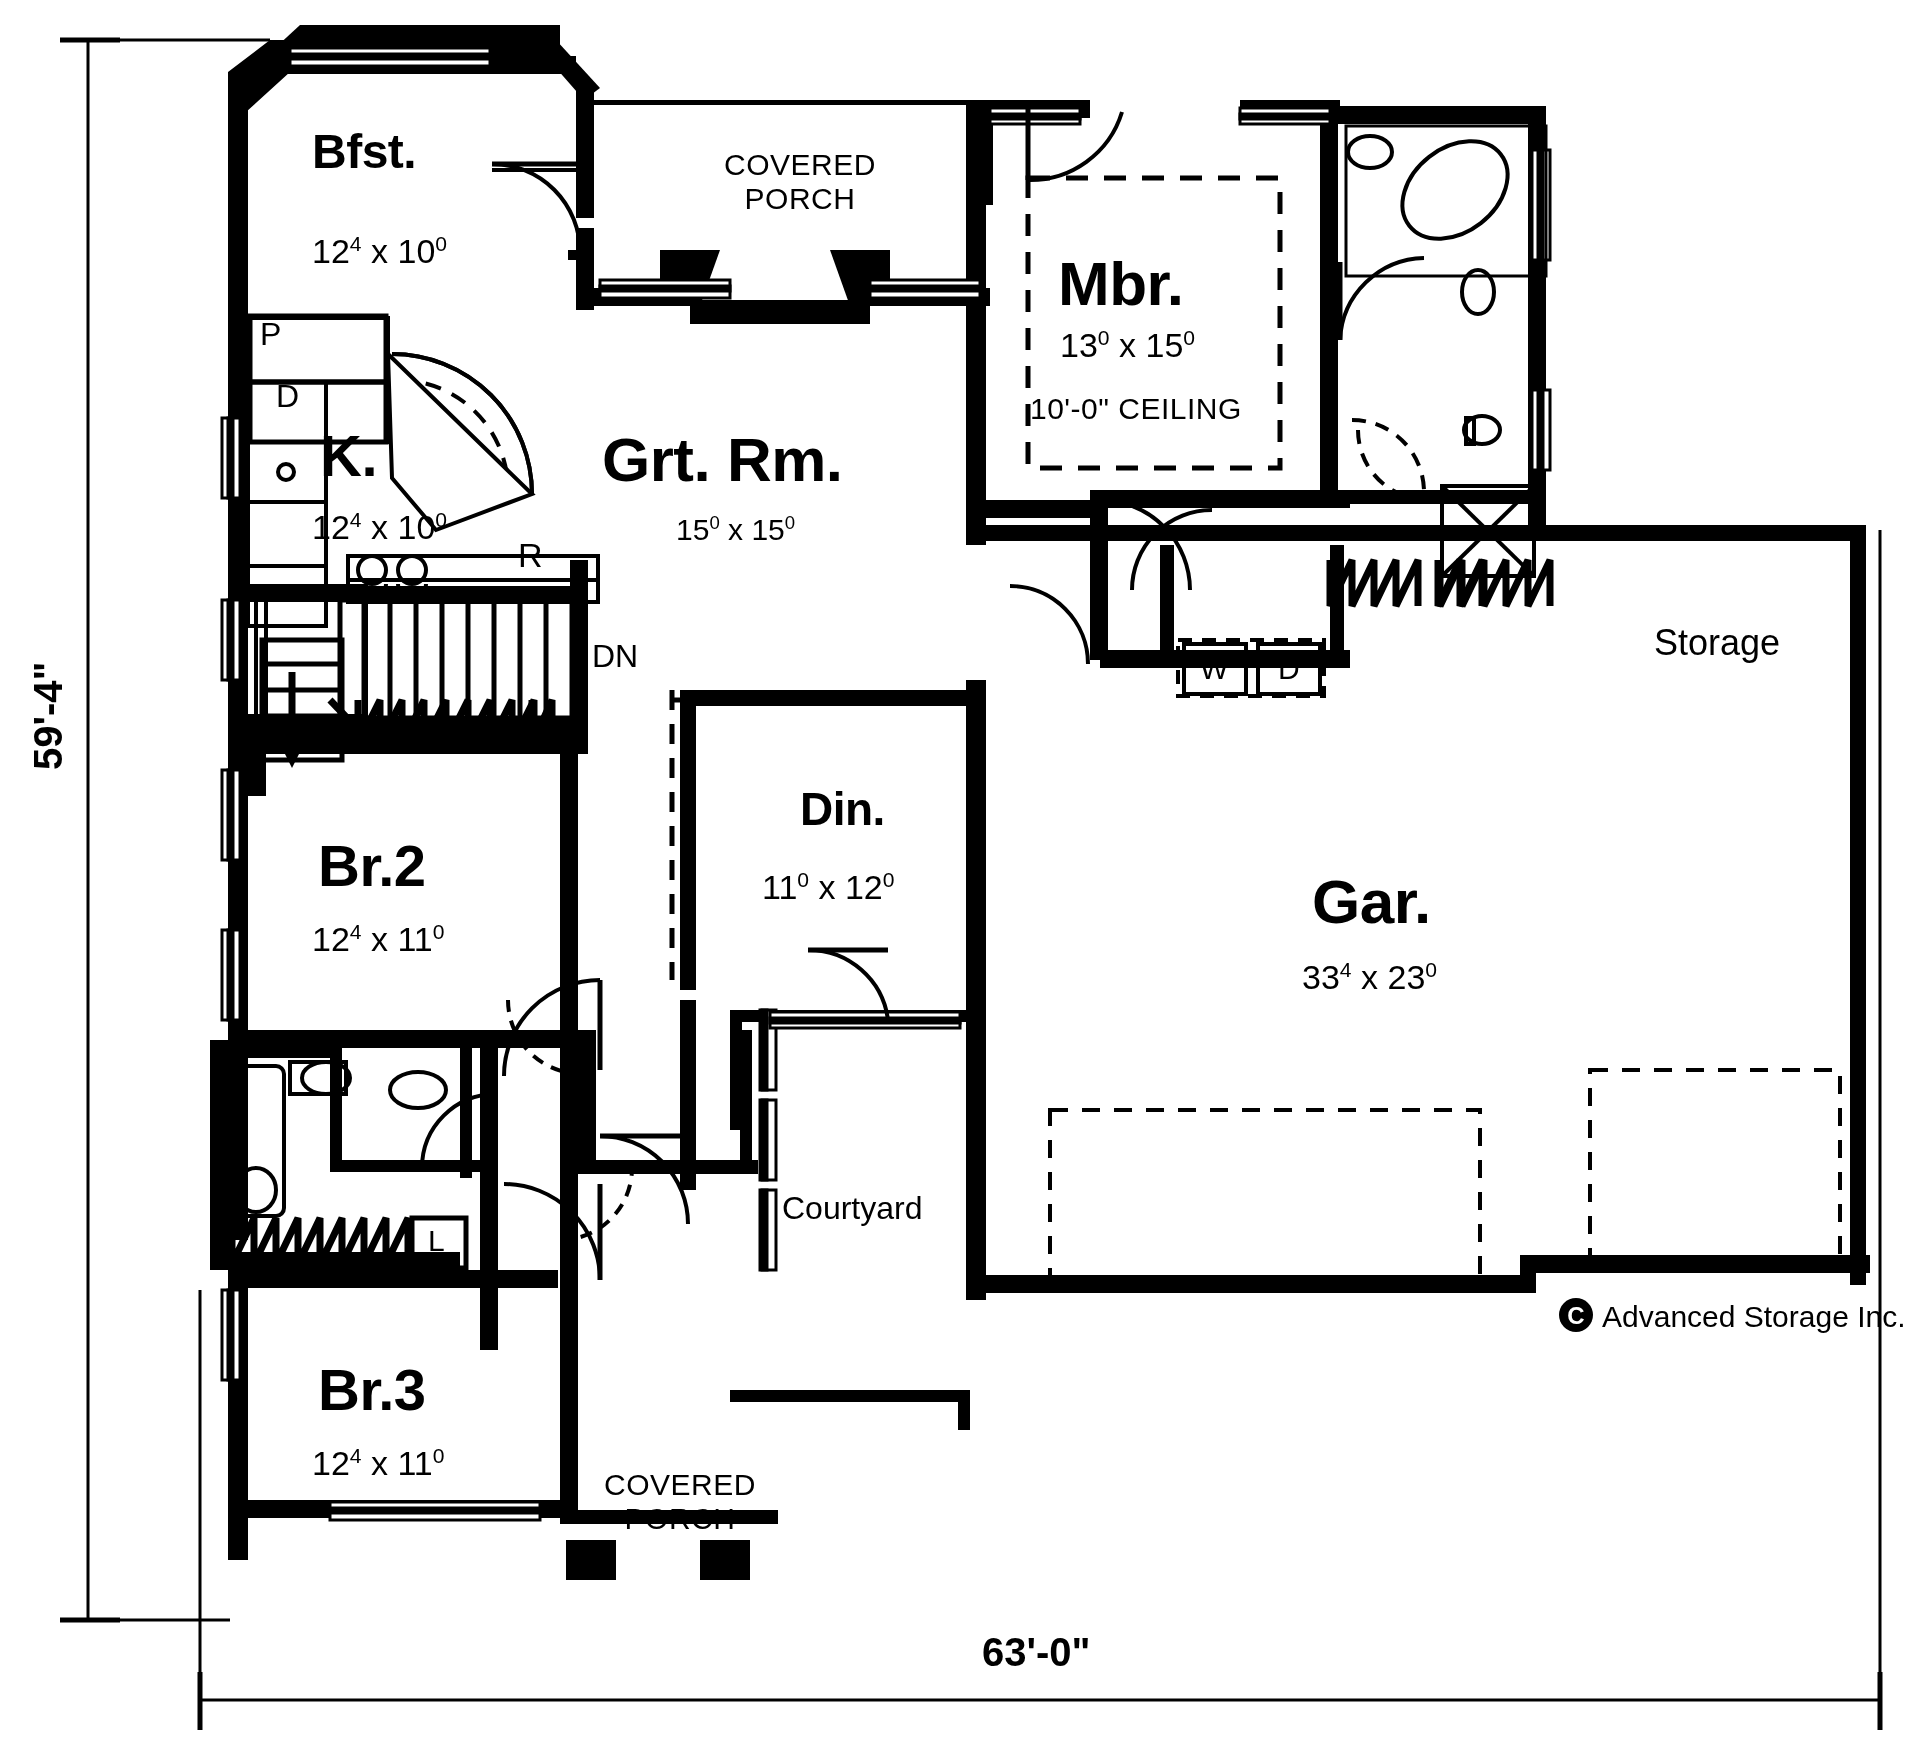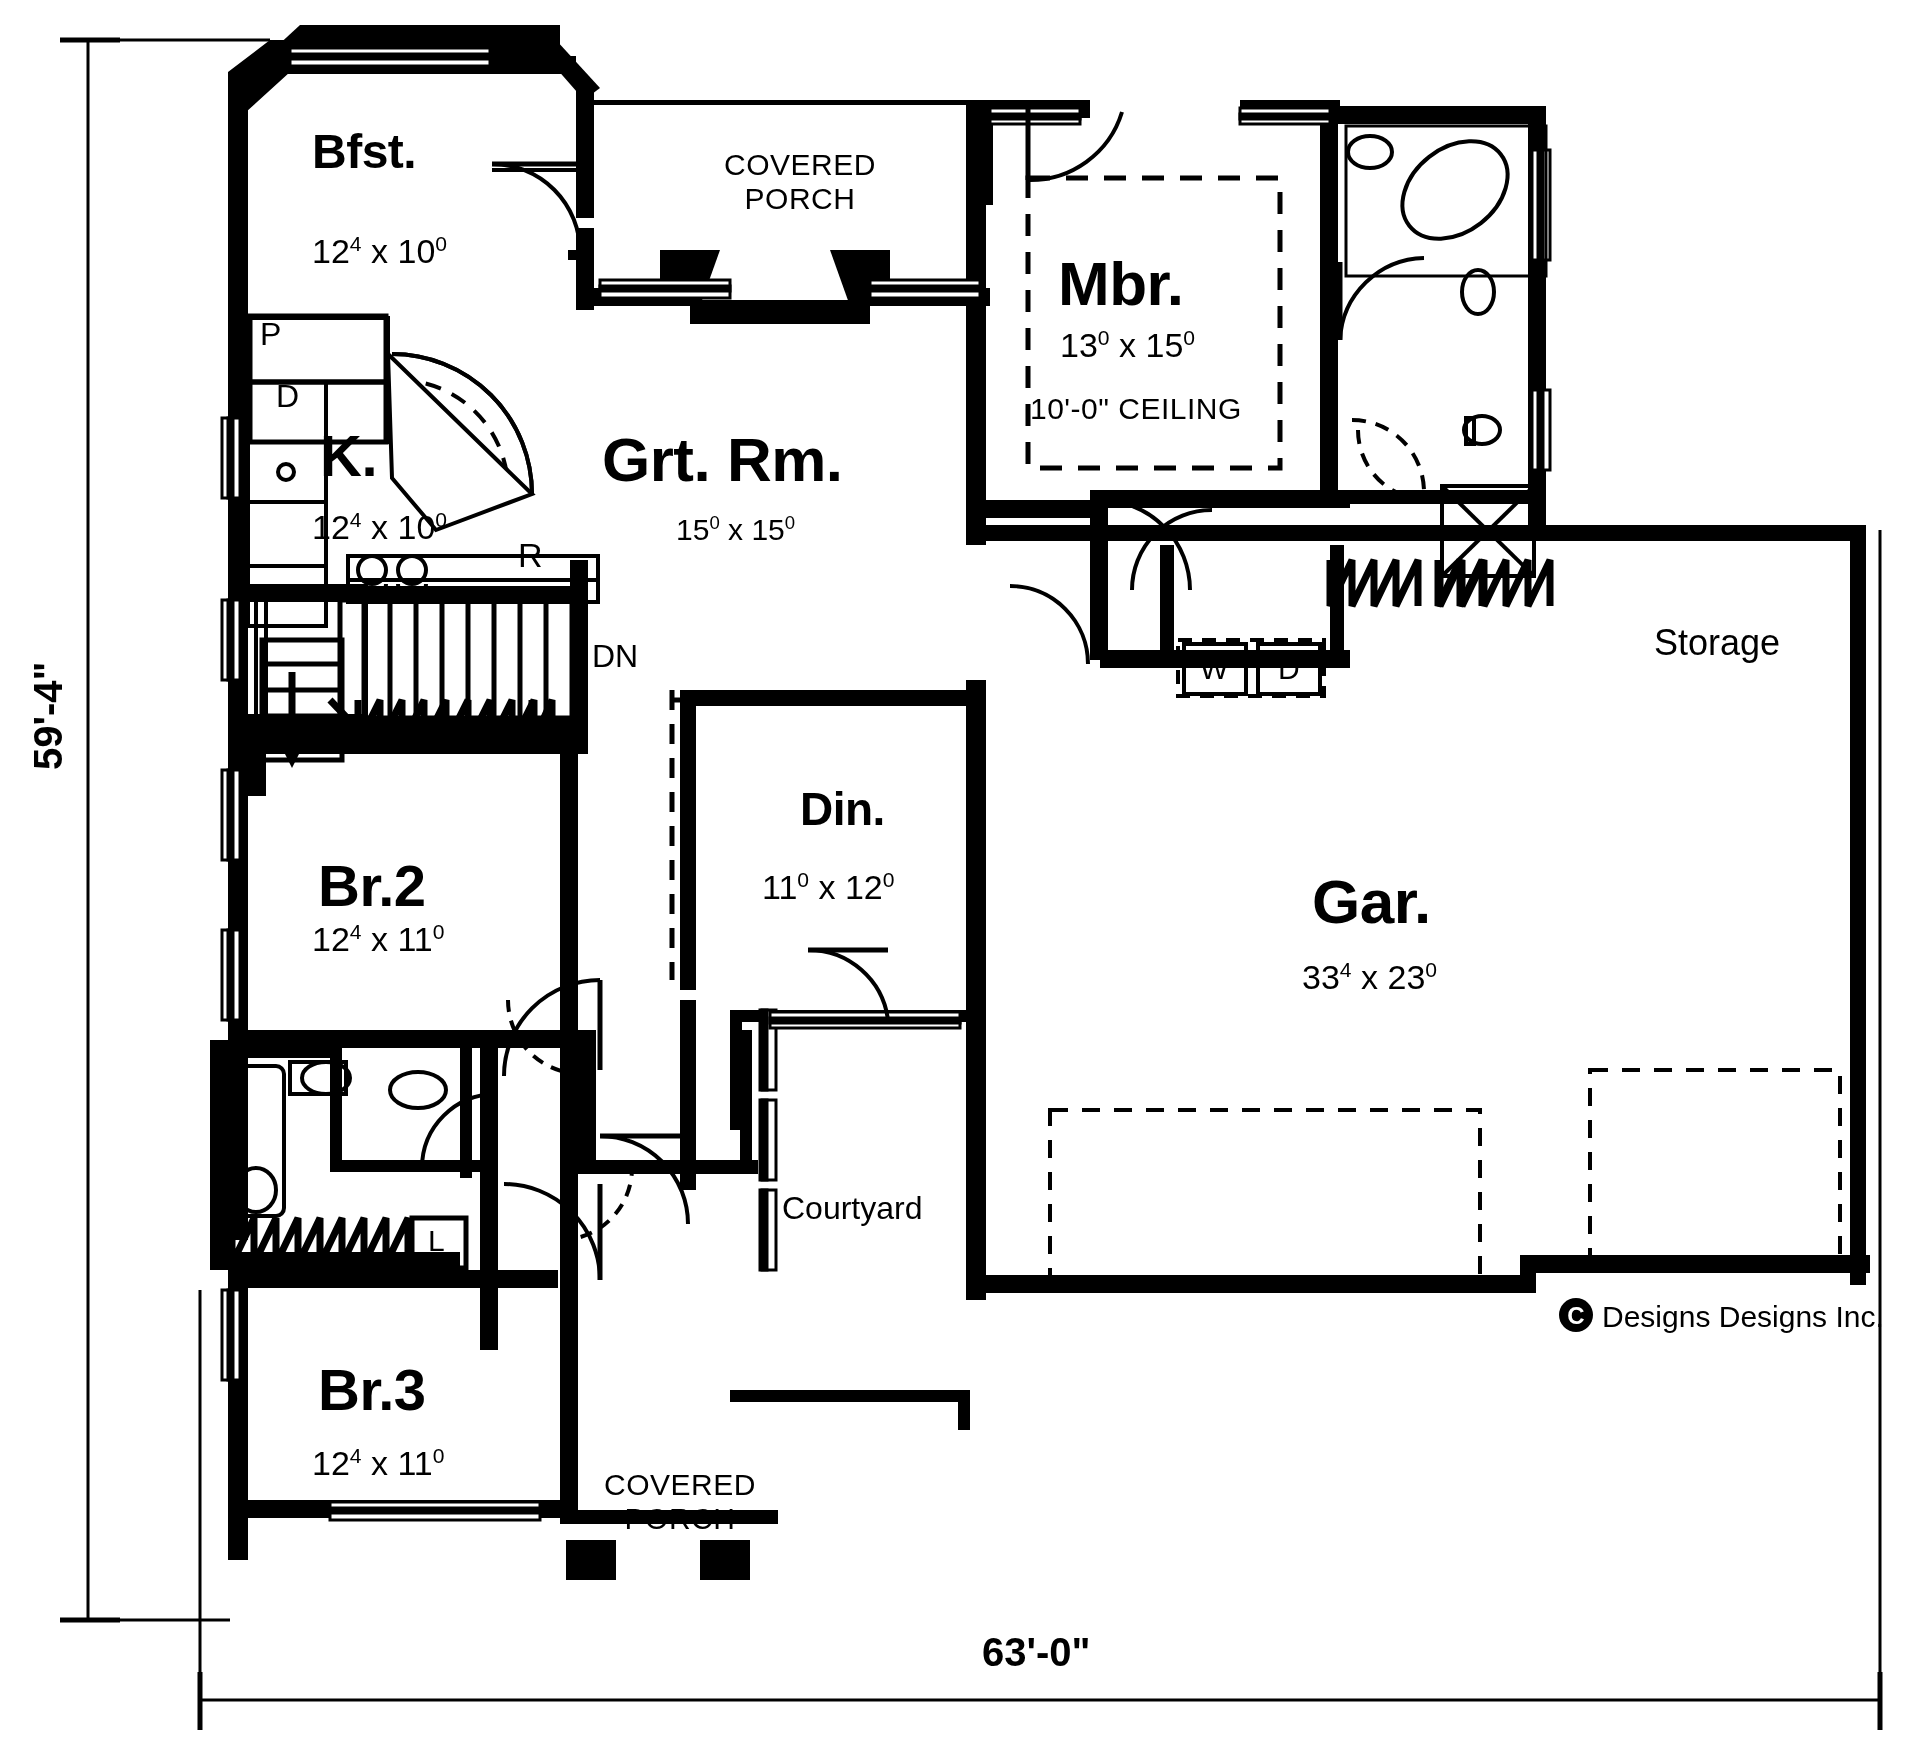--- a/index.html
+++ b/index.html
@@ -392,21 +392,21 @@
 
 <div class="lbl room-name" style="left:800px;top:782px;font-size:46px;">
   <span>Din.</span>
 </div>
 <div class="lbl dim" style="left:762px;top:868px;font-size:34px;">
   <span>11</span><span class="sup">0</span>
   <span> x </span>
   <span>12</span><span class="sup">0</span>
 </div>
 
-<div class="lbl room-name" style="left:318px;top:832px;font-size:58px;margin-top:20px;">
+<div class="lbl room-name" style="left:318px;top:832px;font-size:58px;">
   <span>Br.2</span>
 </div>
 <div class="lbl dim" style="left:312px;top:920px;font-size:34px;">
   <span>12</span><span class="sup">4</span>
   <span> x </span>
   <span>11</span><span class="sup">0</span>
 </div>
 
 <div class="lbl room-name" style="left:1312px;top:866px;font-size:62px;">
   <span>Gar.</span>
@@ -429,21 +429,21 @@
   <span> x </span>
   <span>11</span><span class="sup">0</span>
 </div>
 
 <div class="lbl small-caps" style="left:580px;top:1468px;font-size:30px;text-align:center;width:200px;">
   <div>COVERED</div>
   <div>PORCH</div>
 </div>
 
 <div class="lbl" style="left:1602px;top:1300px;font-size:30px;">
-  <span>Designs Designs Inc.</span>
+  <span>Advanced Storage Inc.</span>
 </div>
 
 <div class="lbl" style="left:26px;top:770px;font-size:40px;font-weight:bold;
             transform:rotate(-90deg);transform-origin:left top;">
   <span>59'-4"</span>
 </div>
 <div class="lbl" style="left:982px;top:1630px;font-size:40px;font-weight:bold;">
   <span>63'-0"</span>
 </div>
 

